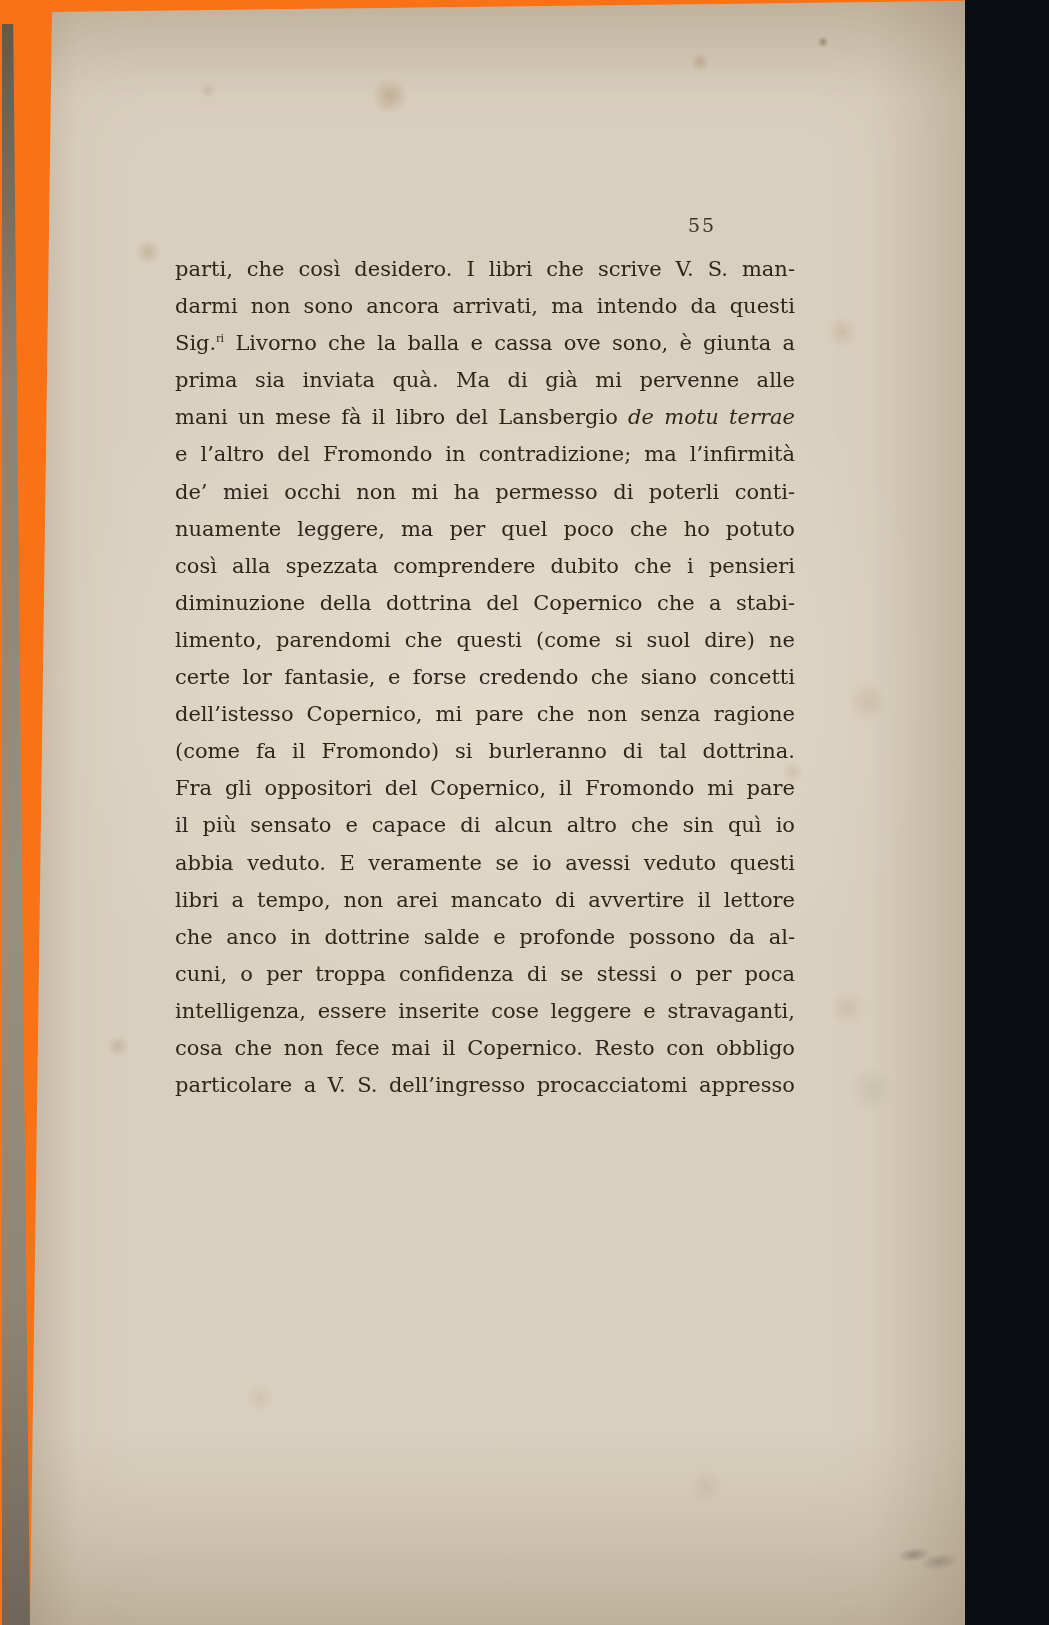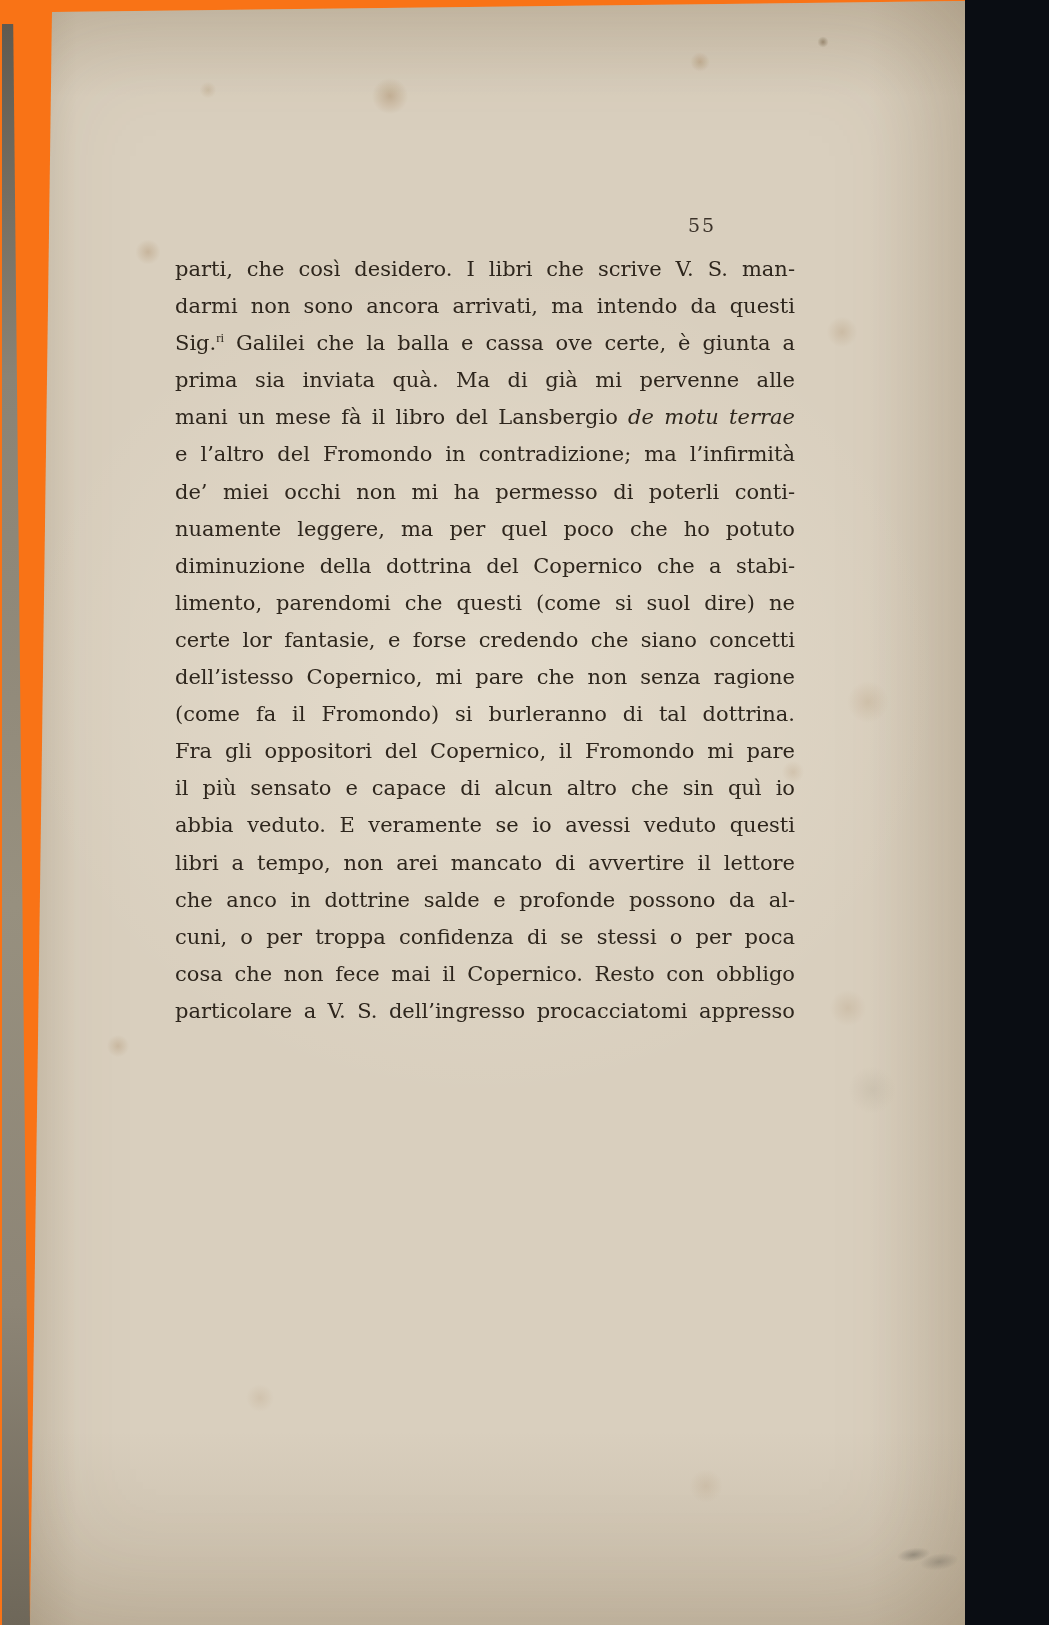--- a/index.html
+++ b/index.html
@@ -100,35 +100,37 @@
 </head>
 <body>
 
 <div class="scan">
   <div class="page-edge"></div>
   <div class="paper">
     <div class="page-number">55</div>
     <div class="text-block">
         <div class="text-line"><span>parti, che così desidero. I libri che scrive V. S. man-</span></div>
         <div class="text-line"><span>darmi non sono ancora arrivati, ma intendo da questi</span></div>
-        <div class="text-line"><span>Sig.</span><span class="sup">ri</span><span> Galilei che la balla e cassa ove certe, è giunta a</span></div>
+        <div class="text-line"><span>Sig.</span><span class="sup">ri</span><span> Livorno che la balla e cassa ove sono, è giunta a</span></div>
         <div class="text-line"><span>prima sia inviata quà. Ma di già mi pervenne alle</span></div>
         <div class="text-line"><span>mani un mese fà il libro del Lansbergio </span><span class="it">de motu terrae</span></div>
         <div class="text-line"><span>e l’altro del Fromondo in contradizione; ma l’infirmità</span></div>
         <div class="text-line"><span>de’ miei occhi non mi ha permesso di poterli conti-</span></div>
         <div class="text-line"><span>nuamente leggere, ma per quel poco che ho potuto</span></div>
+        <div class="text-line"><span>così alla spezzata comprendere dubito che i pensieri</span></div>
         <div class="text-line"><span>diminuzione della dottrina del Copernico che a stabi-</span></div>
         <div class="text-line"><span>limento, parendomi che questi (come si suol dire) ne</span></div>
         <div class="text-line"><span>certe lor fantasie, e forse credendo che siano concetti</span></div>
         <div class="text-line"><span>dell’istesso Copernico, mi pare che non senza ragione</span></div>
         <div class="text-line"><span>(come fa il Fromondo) si burleranno di tal dottrina.</span></div>
         <div class="text-line"><span>Fra gli oppositori del Copernico, il Fromondo mi pare</span></div>
         <div class="text-line"><span>il più sensato e capace di alcun altro che sin quì io</span></div>
         <div class="text-line"><span>abbia veduto. E veramente se io avessi veduto questi</span></div>
         <div class="text-line"><span>libri a tempo, non arei mancato di avvertire il lettore</span></div>
         <div class="text-line"><span>che anco in dottrine salde e profonde possono da al-</span></div>
         <div class="text-line"><span>cuni, o per troppa confidenza di se stessi o per poca</span></div>
+        <div class="text-line"><span>intelligenza, essere inserite cose leggere e stravaganti,</span></div>
         <div class="text-line"><span>cosa che non fece mai il Copernico. Resto con obbligo</span></div>
         <div class="text-line"><span>particolare a V. S. dell’ingresso procacciatomi appresso</span></div>
       </div>
     <div class="corner-smudge"></div>
   </div>
 </div>
 
 </body></html>

